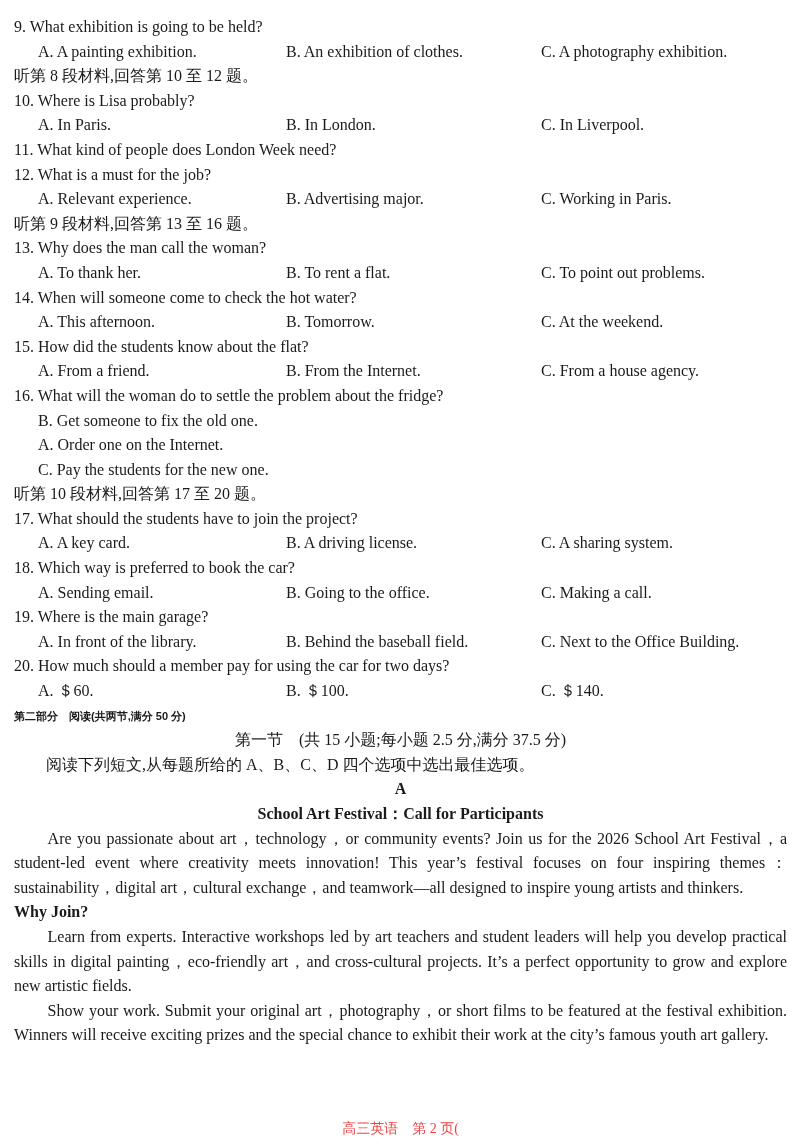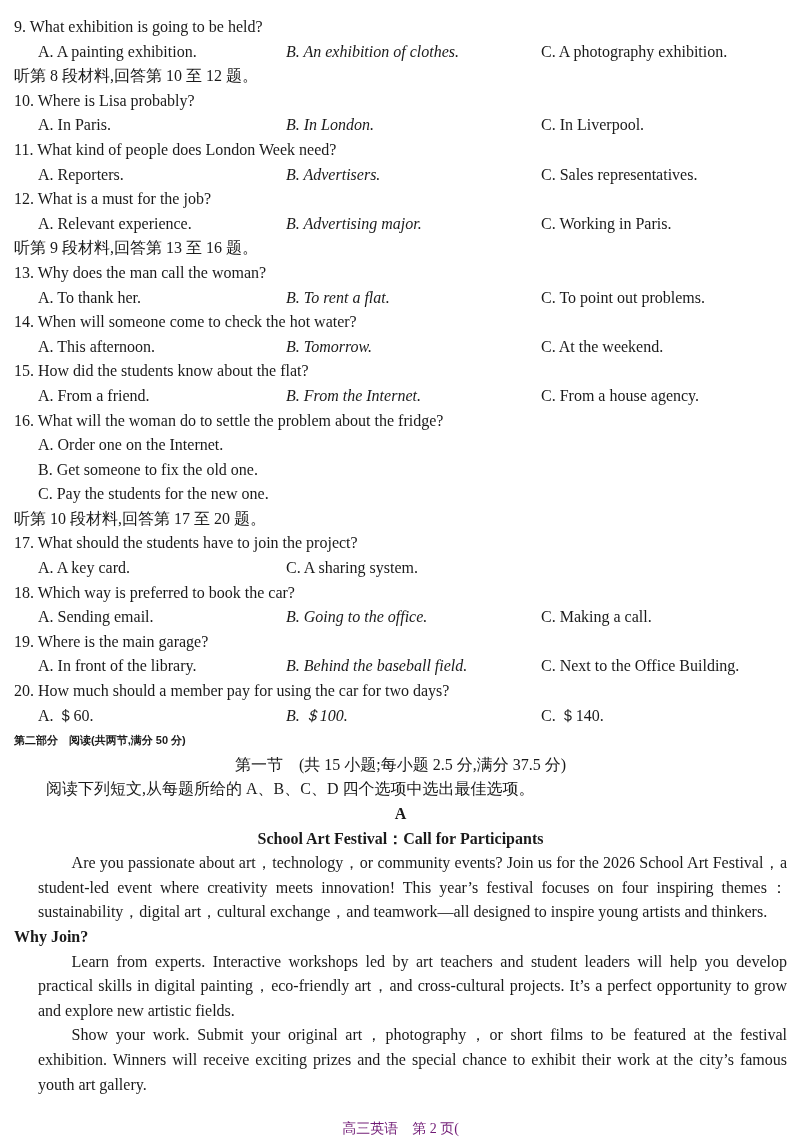--- a/index.html
+++ b/index.html
@@ -14,21 +14,21 @@
     font-size: 16px;
     padding: 15px 14px 0 14px;
     position: relative;
     overflow: hidden;
     border-radius: 20px;
   }
   .line { line-height: 24.6px; white-space: nowrap; }
   .qnum { display: inline-block; }
   .opts { display: flex; padding-left: 24px; justify-content: flex-end; }
   .opts .oa { width: 248px; }
-  .opts .ob { width: 255px; font-style: italic; }
+  .opts .ob { width: 255px; }
   .opts .oc { flex: 1; }
   .optline { padding-left: 24px; }
   .cnline { }
   .part-header {
     font-family: "Liberation Sans", "DejaVu Sans", sans-serif;
     font-weight: 700;
     font-size: 11px;
     line-height: 24.6px;
     white-space: nowrap;
   }
@@ -36,32 +36,31 @@
   .instruction { line-height: 24.6px; text-indent: 2em; white-space: nowrap; }
   .center-bold {
     text-align: center;
     font-weight: 700;
     line-height: 24.6px;
   }
   .para {
     line-height: 24.6px;
     text-align: justify;
     text-indent: 2.1em;
-    margin-left: 24px;
   }
   .phead {
     line-height: 24.6px;
     font-weight: 700;
   }
   .footer {
     position: absolute;
     left: 0; right: 0; bottom: 10px;
     text-align: center;
     font-size: 14px;
-    color: #701a75;
+    color: #ef4444;
     line-height: 18px;
   }
 </style>
 </head>
 <body>
 
 <div class="page">
 
   <div>
       <div class="line"><span class="qnum">9.</span> <span>What exhibition is going to be held?</span></div>
@@ -71,25 +70,20 @@
         <span class="oc">C. A photography exhibition.</span>
       </div>
       <div class="line cnline">听第 8 段材料,回答第 10 至 12 题。</div>
       <div class="line"><span class="qnum">10.</span> <span>Where is Lisa probably?</span></div>
       <div class="line opts">
         <span class="oa">A. In Paris.</span>
         <span class="ob">B. In London.</span>
         <span class="oc">C. In Liverpool.</span>
       </div>
       <div class="line"><span class="qnum">11.</span> <span>What kind of people does London Week need?</span></div>
-      <div class="line opts">
-        <span class="oa">A. Reporters.</span>
-        <span class="ob">B. Advertisers.</span>
-        <span class="oc">C. Sales representatives.</span>
-      </div>
       <div class="line"><span class="qnum">12.</span> <span>What is a must for the job?</span></div>
       <div class="line opts">
         <span class="oa">A. Relevant experience.</span>
         <span class="ob">B. Advertising major.</span>
         <span class="oc">C. Working in Paris.</span>
       </div>
       <div class="line cnline">听第 9 段材料,回答第 13 至 16 题。</div>
       <div class="line"><span class="qnum">13.</span> <span>Why does the man call the woman?</span></div>
       <div class="line opts">
         <span class="oa">A. To thank her.</span>
@@ -102,27 +96,28 @@
         <span class="ob">B. Tomorrow.</span>
         <span class="oc">C. At the weekend.</span>
       </div>
       <div class="line"><span class="qnum">15.</span> <span>How did the students know about the flat?</span></div>
       <div class="line opts">
         <span class="oa">A. From a friend.</span>
         <span class="ob">B. From the Internet.</span>
         <span class="oc">C. From a house agency.</span>
       </div>
       <div class="line"><span class="qnum">16.</span> <span>What will the woman do to settle the problem about the fridge?</span></div>
+      <div class="line optline">B. Get someone to fix the old one.</div>
       <div class="line optline">A. Order one on the Internet.</div>
-      <div class="line optline">B. Get someone to fix the old one.</div>
       <div class="line optline">C. Pay the students for the new one.</div>
       <div class="line cnline">听第 10 段材料,回答第 17 至 20 题。</div>
       <div class="line"><span class="qnum">17.</span> <span>What should the students have to join the project?</span></div>
       <div class="line opts">
         <span class="oa">A. A key card.</span>
+        <span class="ob">B. A driving license.</span>
         <span class="oc">C. A sharing system.</span>
       </div>
       <div class="line"><span class="qnum">18.</span> <span>Which way is preferred to book the car?</span></div>
       <div class="line opts">
         <span class="oa">A. Sending email.</span>
         <span class="ob">B. Going to the office.</span>
         <span class="oc">C. Making a call.</span>
       </div>
       <div class="line"><span class="qnum">19.</span> <span>Where is the main garage?</span></div>
       <div class="line opts">

